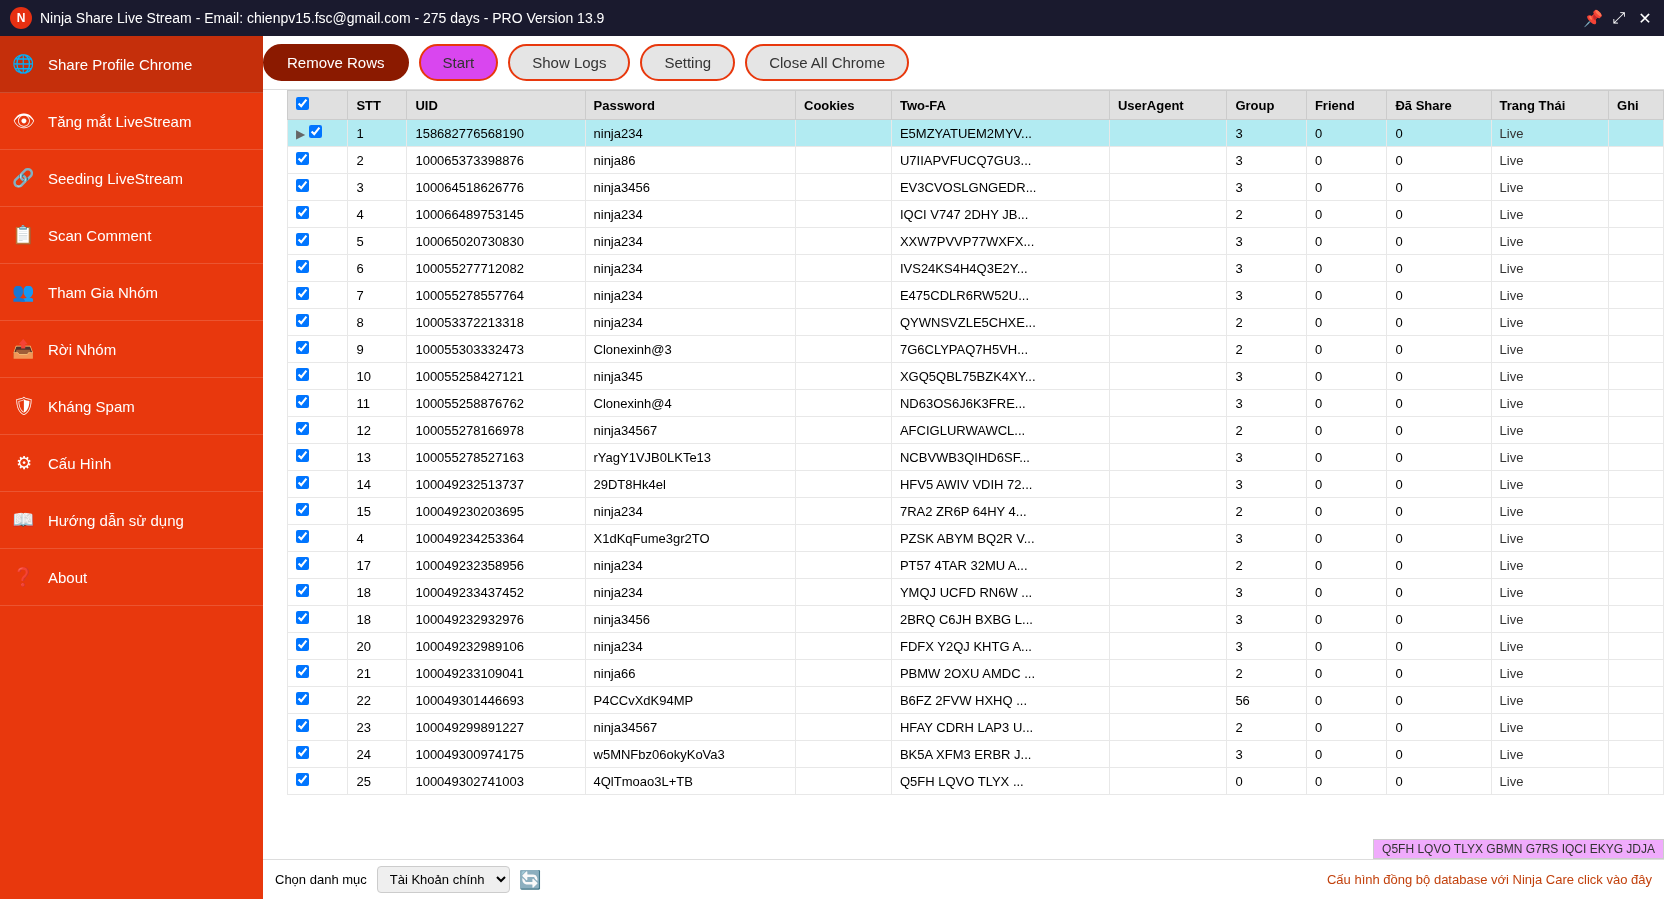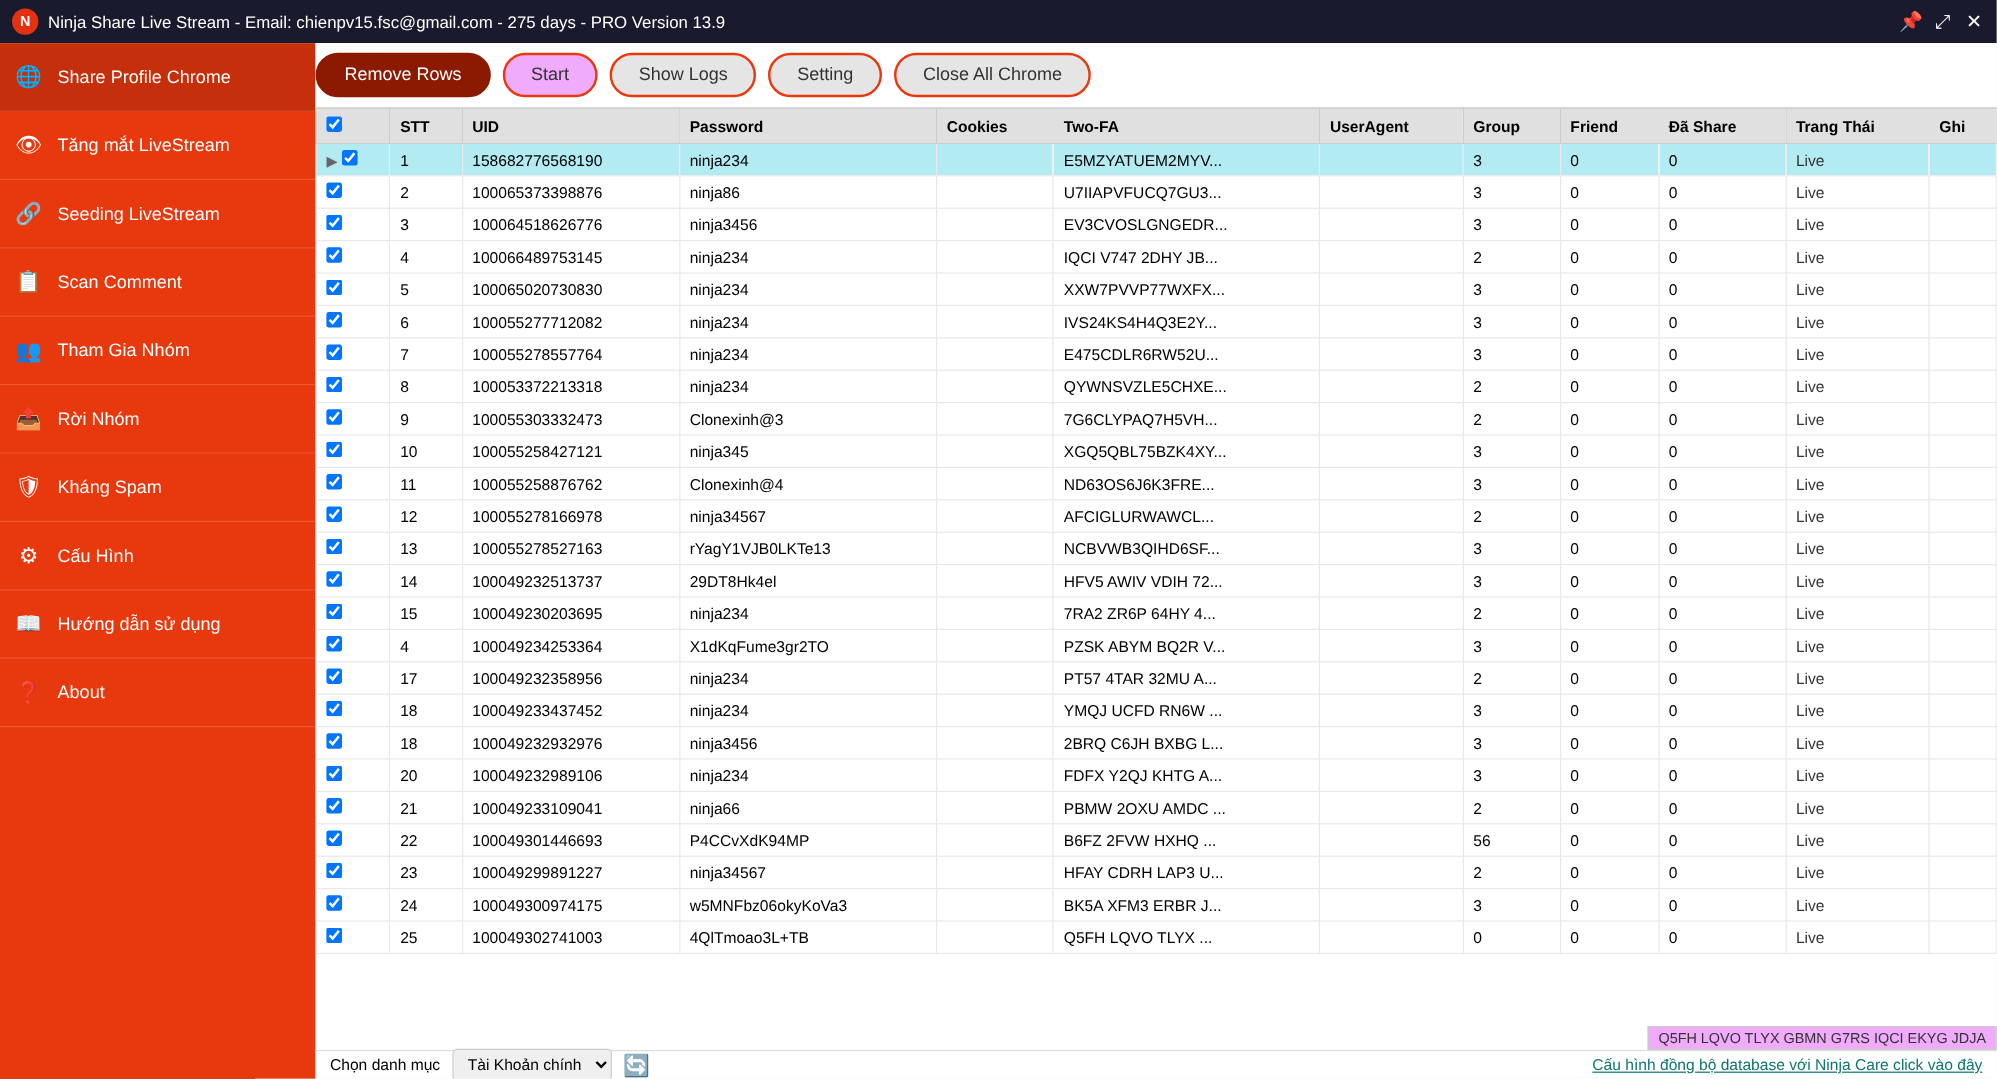--- a/index.html
+++ b/index.html
@@ -89,30 +89,31 @@
       font-size: 15px;
       cursor: pointer;
       font-weight: 500;
     }
     .toolbar-btn.primary {
       background: #8b1a00;
       color: white;
       border-color: #8b1a00;
     }
     .toolbar-btn.start-btn {
-      background: #f0abfc;
+      background: #d946ef;
       color: #333;
       border: 2px solid #e8380d;
     }
 
     
     #table-container {
       flex: 1;
       overflow: auto;
       position: relative;
+      margin-left: 24px;
     }
     table {
       width: 100%;
       border-collapse: collapse;
       font-size: 13px;
     }
     thead th {
       background: #e0e0e0;
       border: 1px solid #ccc;
       padding: 6px 8px;
@@ -131,39 +132,38 @@
       white-space: nowrap;
       overflow: hidden;
       max-width: 160px;
       text-overflow: ellipsis;
     }
     .status-live { color: #333; }
     input[type="checkbox"] { cursor: pointer; }
 
     
     #bottom-bar {
-      height: 24px;
+      height: 40px;
       background: white;
       border-top: 1px solid #ddd;
       display: flex;
       align-items: center;
       padding: 0 12px;
       gap: 10px;
       font-size: 13px;
     }
     #bottom-bar select {
       padding: 4px 8px;
       border-radius: 4px;
       border: 1px solid #ccc;
       font-size: 13px;
     }
     #bottom-bar .db-link {
       margin-left: auto;
-      color: #0f766e;
-      text-decoration: underline;
+      color: #c2410c;
       cursor: pointer;
       font-size: 13px;
     }
     .refresh-icon {
       font-size: 18px;
       cursor: pointer;
       color: #555;
     }
 
     

